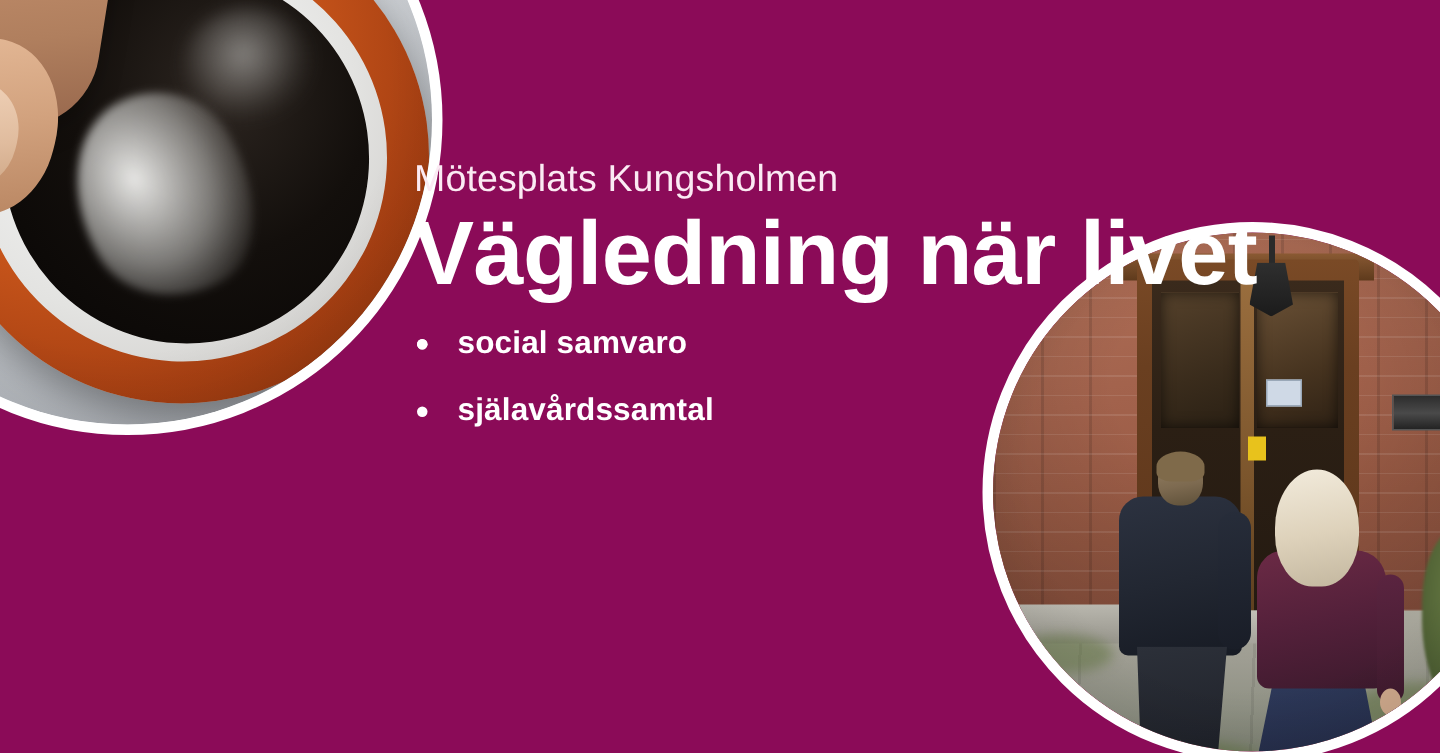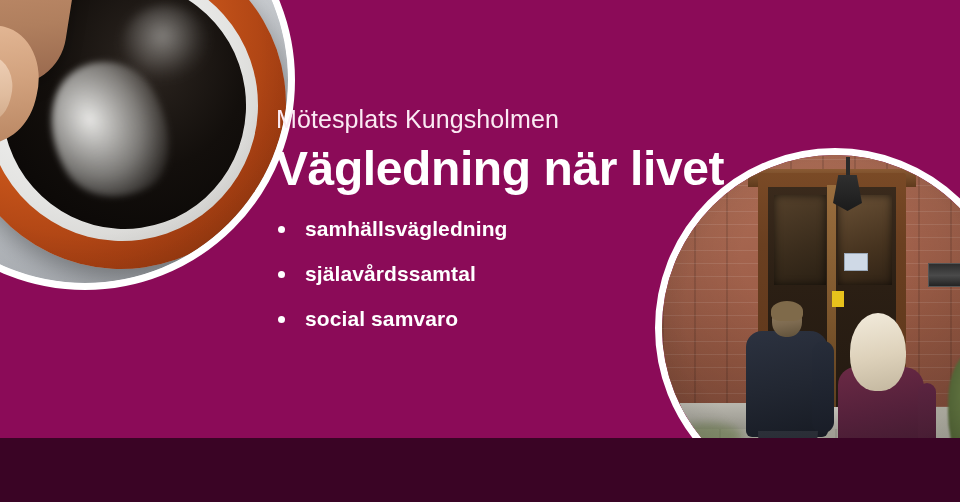--- a/index.html
+++ b/index.html
@@ -3,21 +3,21 @@
 <meta charset="utf-8">
 <style>
   html, body {
     margin: 0;
     padding: 0;
     background: #3a0425;
   }
   #poster {
     position: relative;
     width: 960px;
-    height: 438px;
+    height: 502px;
     overflow: hidden;
     font-family: "Liberation Sans", sans-serif;
     background: #8b0b58;
   }
 
   
   .photo-left {
     position: absolute;
     left: -125px;
     top: -130px;
@@ -437,21 +437,21 @@
   .eyebrow {
     color: #fbeaf3;
     font-size: 25px;
     line-height: 30px;
     font-weight: 400;
     letter-spacing: 0.1px;
     margin: 0 0 10px 0;
   }
   .headline {
     color: #ffffff;
-    font-size: 48px;
+    font-size: 60px;
     line-height: 49px;
     font-weight: 700;
     letter-spacing: -0.4px;
     margin: 0;
     white-space: nowrap;
   }
   .headline .hl-line { display: block; }
   .bullets {
     list-style: none;
     margin: 24px 0 0 0;
@@ -545,26 +545,25 @@
   </div>
 
   <div class="content">
     <p class="eyebrow">Mötesplats Kungsholmen</p>
     <h1 class="headline">
       <span class="hl-line">Vägledning när livet</span>
     </h1>
     <ul class="bullets">
       <li>
         <span class="dot"></span>
-        <span>samhällsvägledning</span>
+      </li>
+      <li>
+        <span class="dot"></span>
+        <span>social samvaro</span>
       </li>
       <li>
         <span class="dot"></span>
         <span>själavårdssamtal</span>
       </li>
-      <li>
-        <span class="dot"></span>
-        <span>social samvaro</span>
-      </li>
     </ul>
   </div>
 
 </div>
 
 </body></html>

